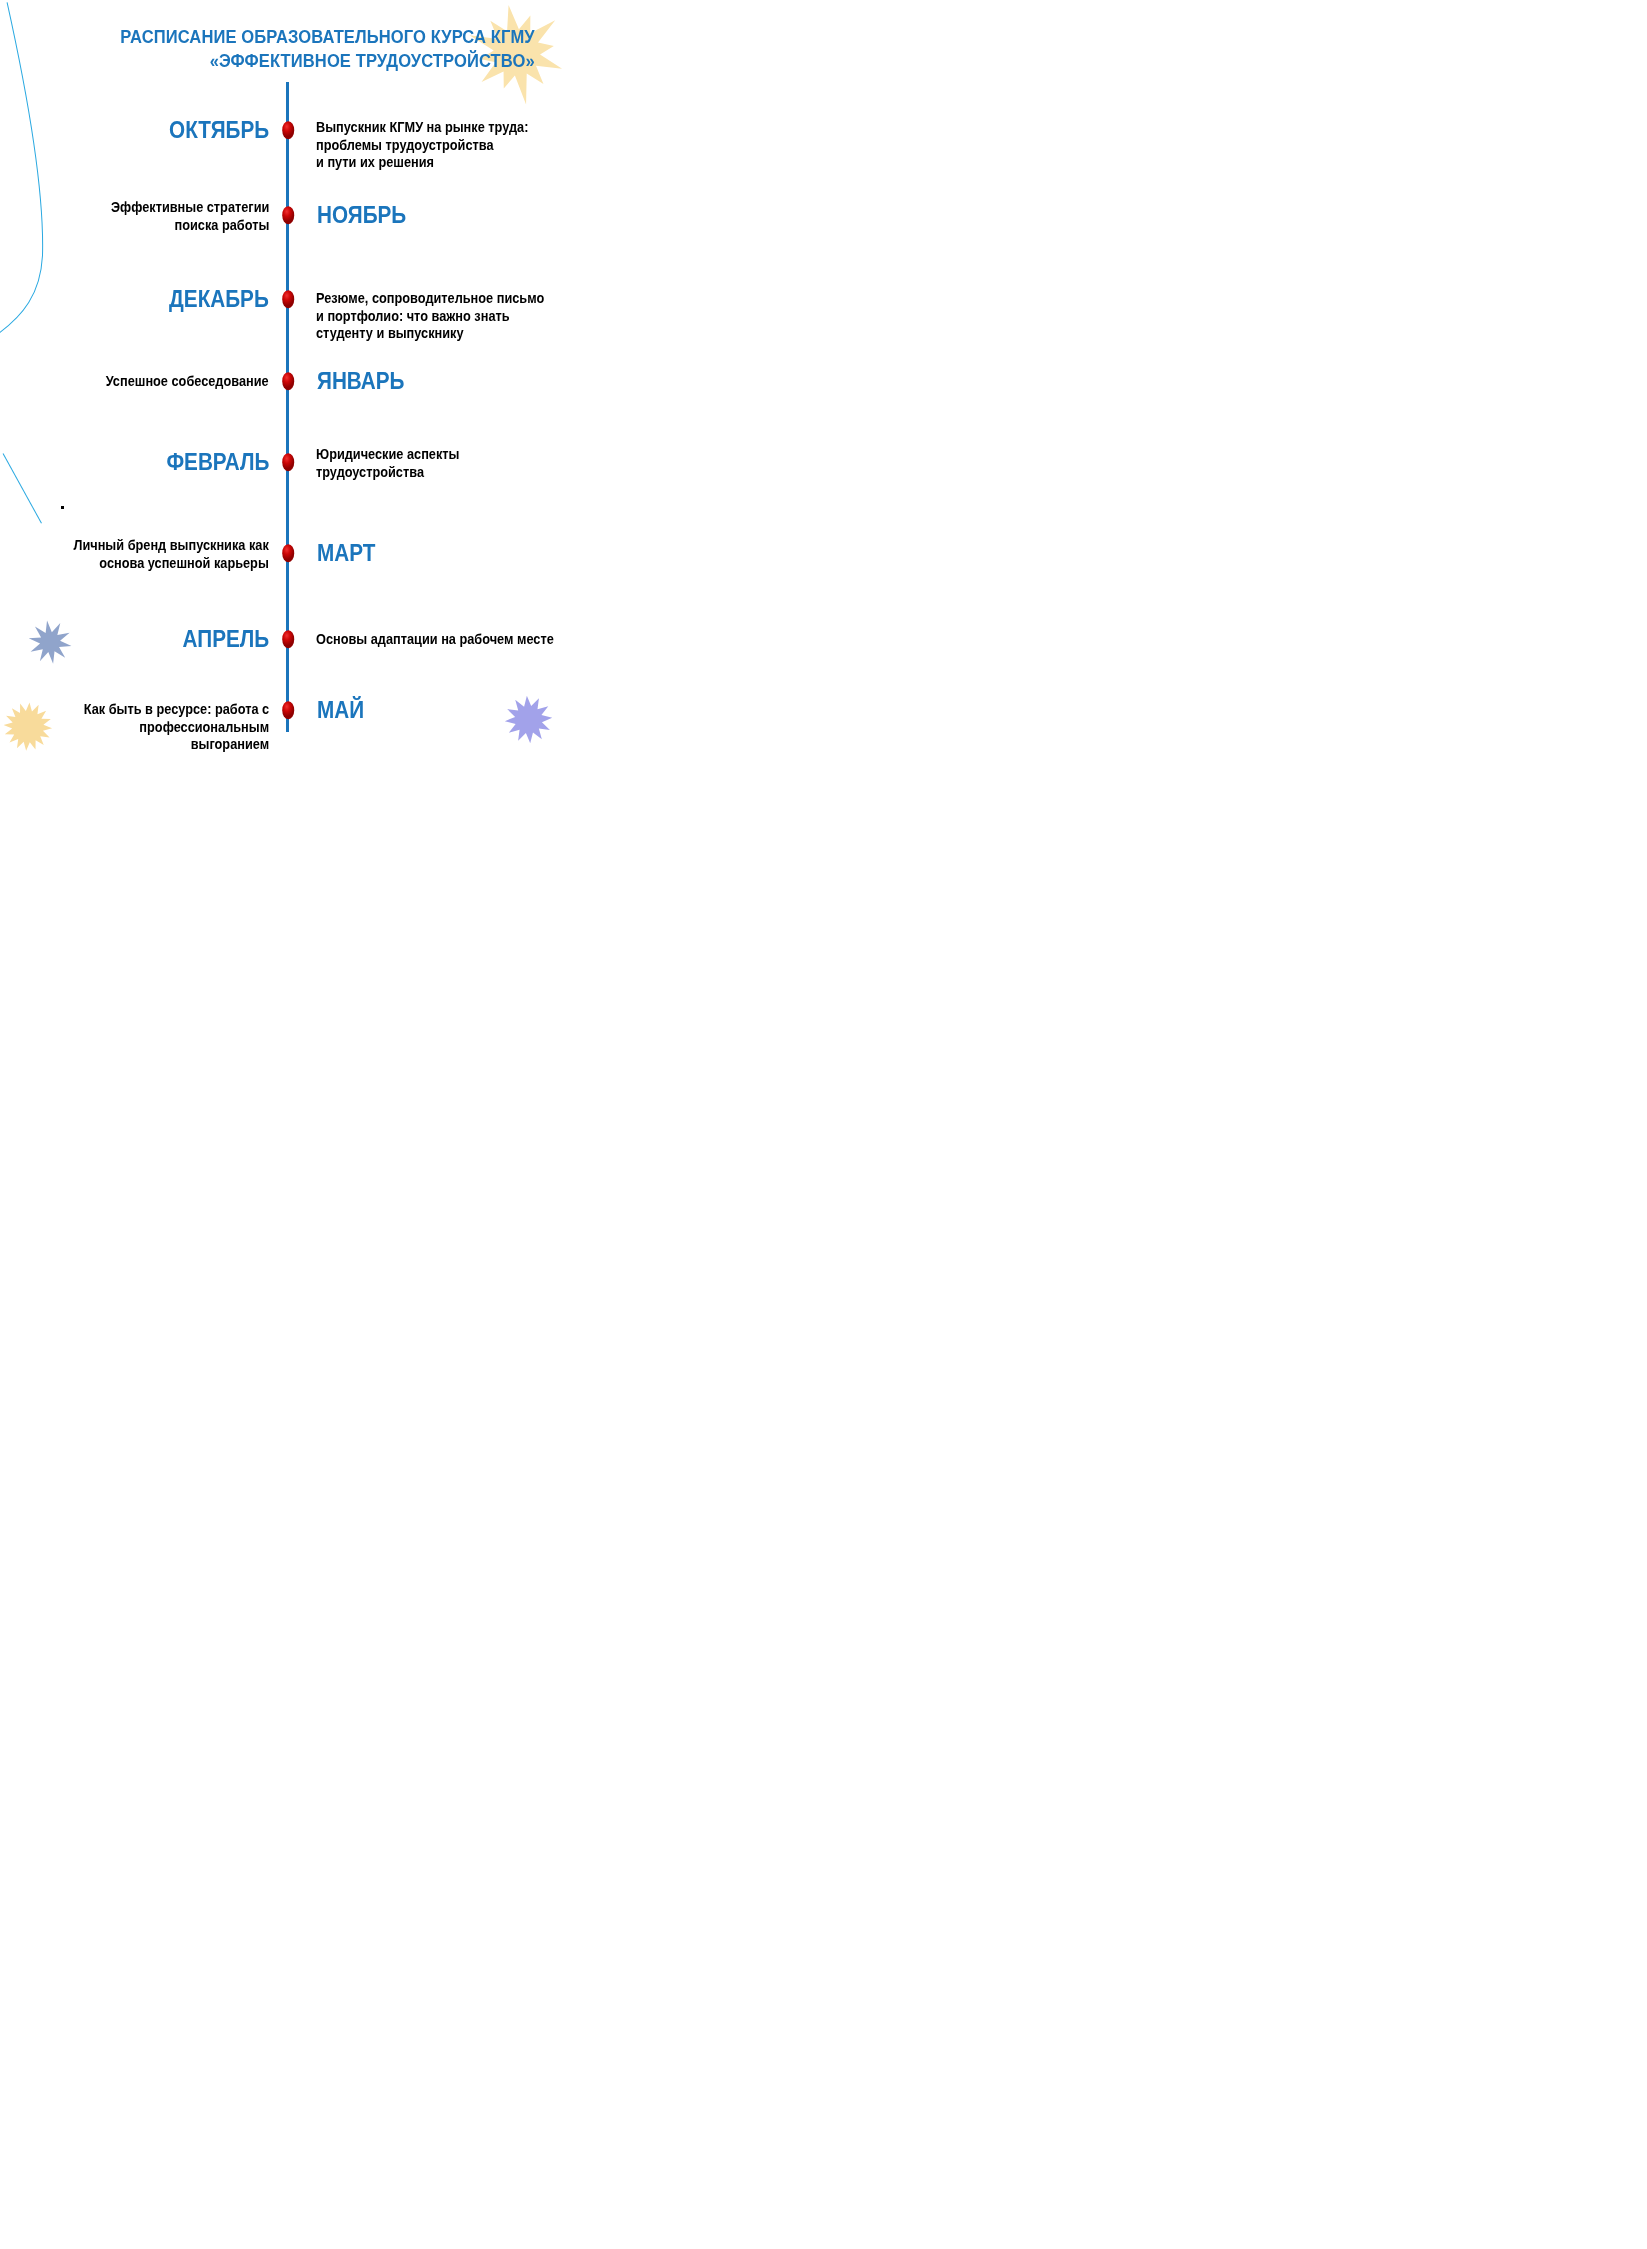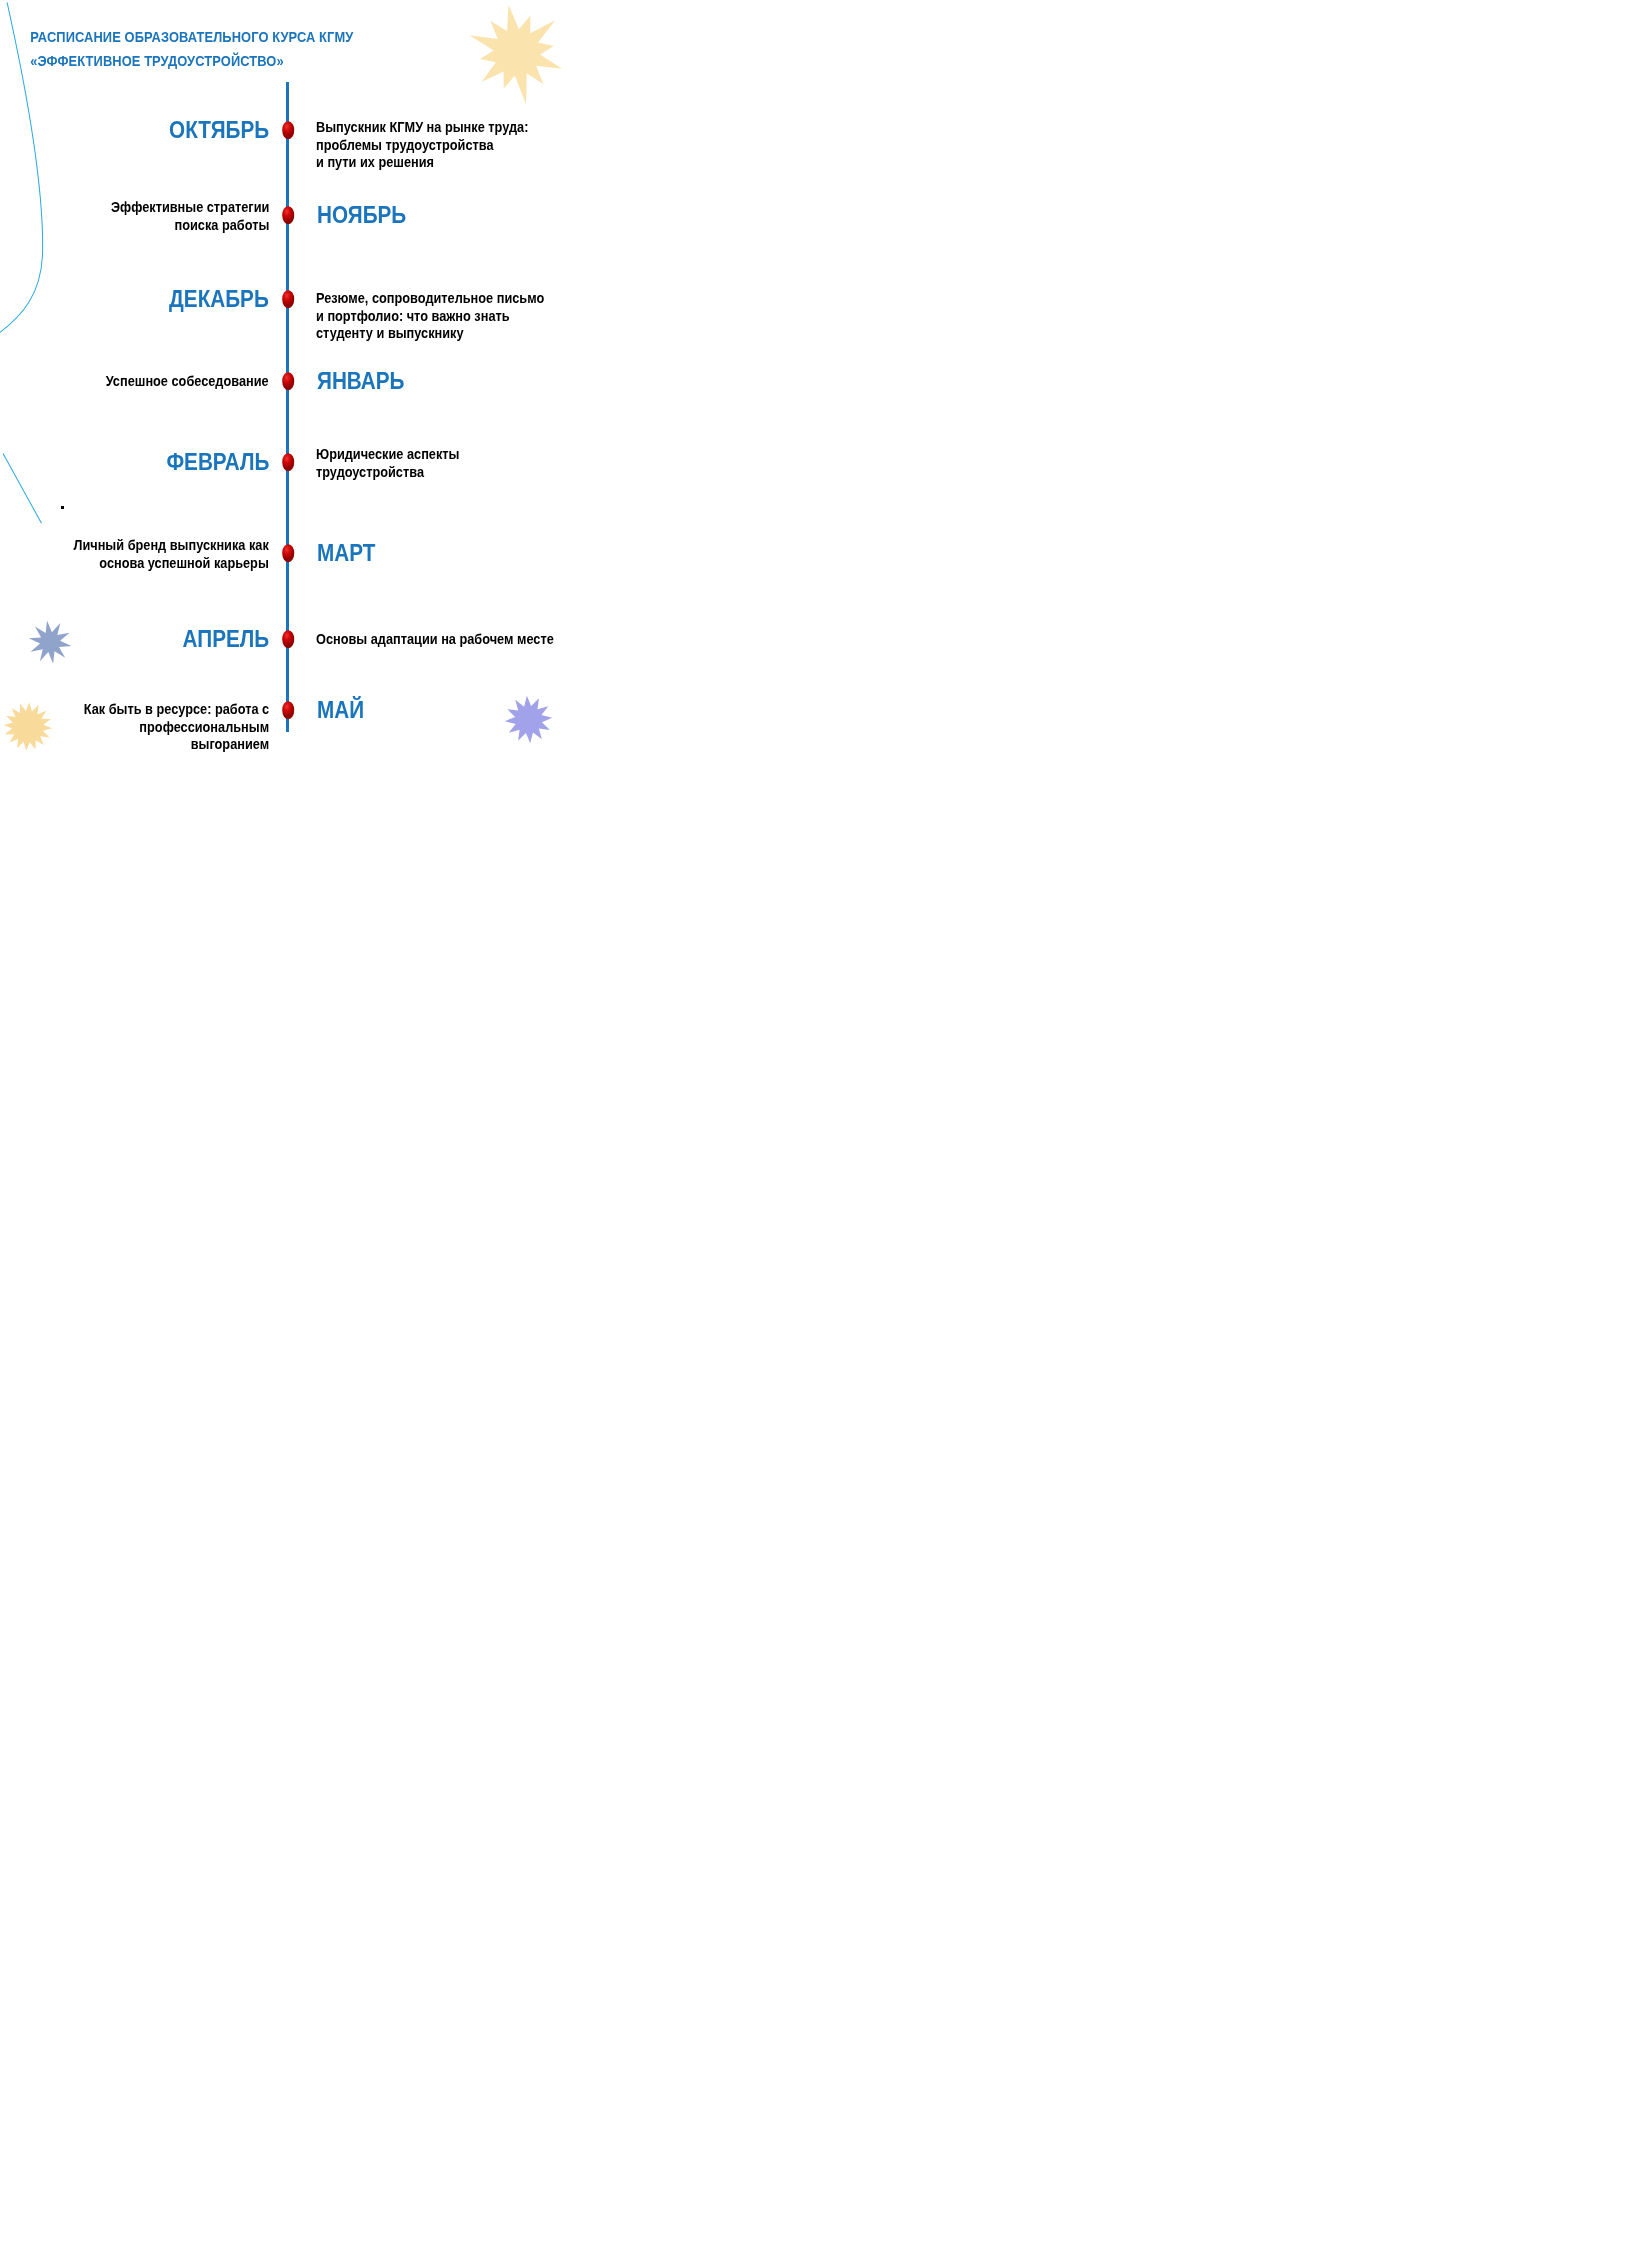--- a/index.html
+++ b/index.html
@@ -18,24 +18,23 @@
     background:var(--bg);
     overflow:hidden;position:relative;
     font-family:"Liberation Sans", sans-serif;
   }
   .decor-svg{
     position:absolute;left:0;top:0;width:569px;height:778px;
     pointer-events:none;
   }
   .page-title{
     position:absolute;top:25px;left:0;width:557px;
-    text-align:left;color:var(--blue);
-    font-weight:bold;font-size:14px;line-height:24px;
+    text-align:right;color:var(--blue);
+    font-weight:bold;font-size:18px;line-height:24px;
     letter-spacing:0.1px;
-    margin-left:8px;
   }
   .page-title .tline{display:block;transform:scaleX(0.92);transform-origin:center;white-space:nowrap;}
   .timeline-line{
     position:absolute;left:286px;top:82px;width:2.5px;height:650px;
     background:var(--blue);
   }
   .dot{
     position:absolute;left:288px;width:11.6px;height:17.7px;border-radius:50%;
     background:radial-gradient(ellipse 60% 55% at 38% 30%, var(--dot-light) 0%, var(--dot) 48%, var(--dot-dark) 100%);
     transform:translate(-50%,-50%);

